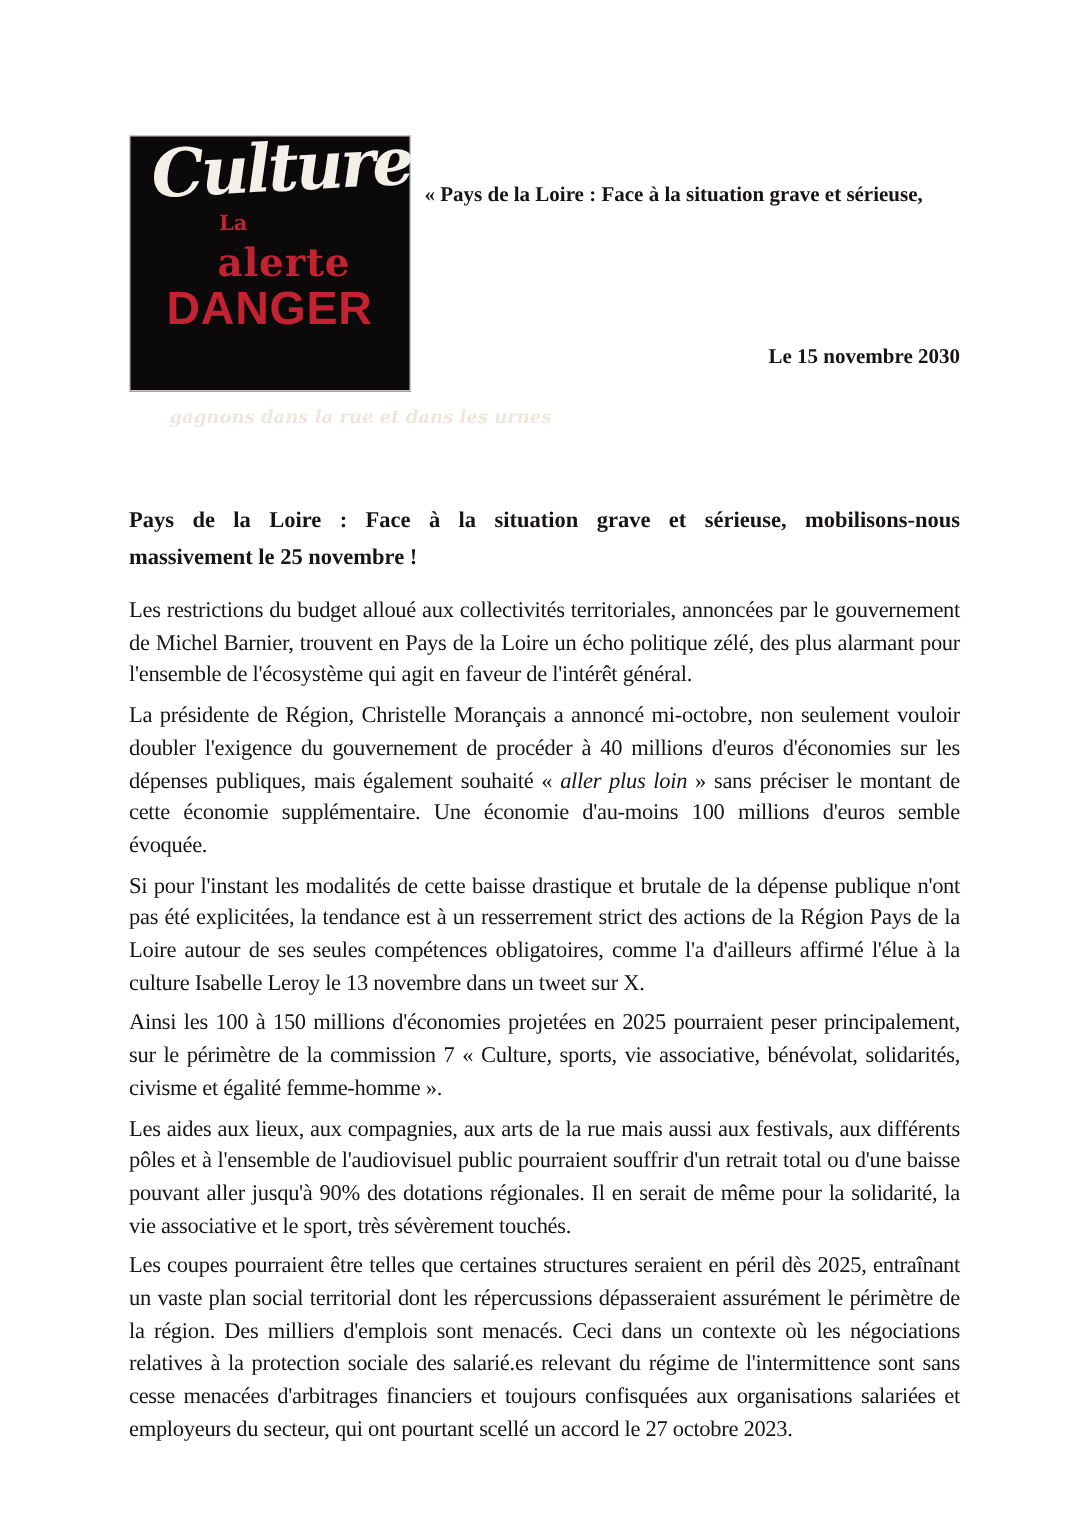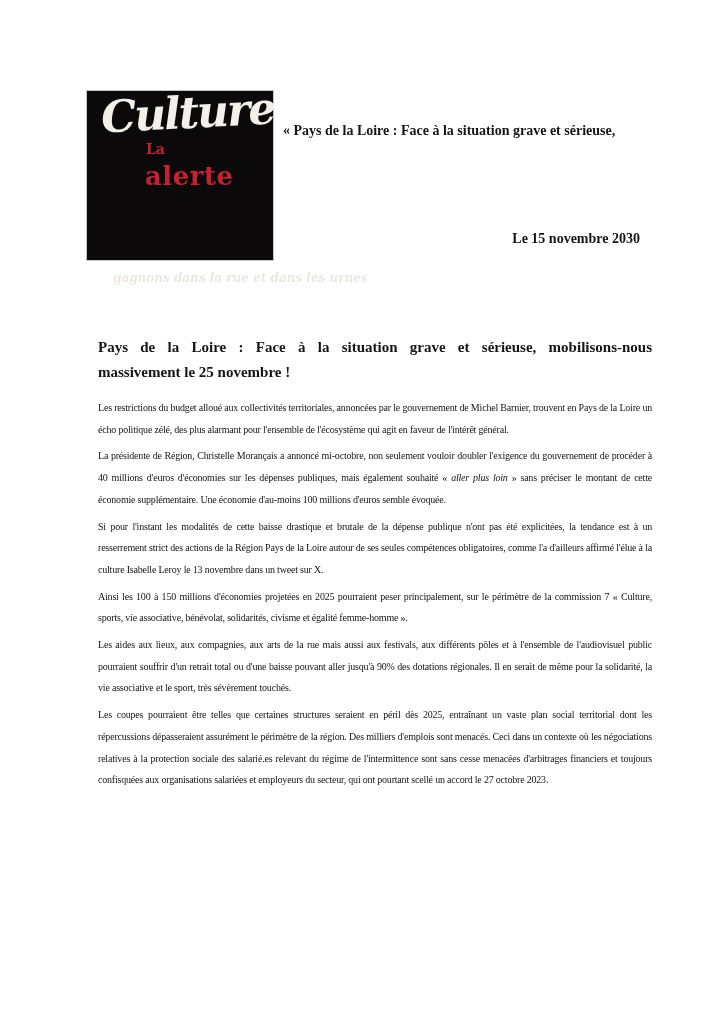--- a/index.html
+++ b/index.html
@@ -94,52 +94,53 @@
     position: absolute;
     right: 84px; top: 231px;
     font-weight: bold;
     font-size: 14px;
     color: var(--text-color);
   }
 
   
   .article {
     position: absolute;
-    left: 98px; top: 335px;
+    left: 86px; top: 335px;
     width: 554px;
   }
   .doc-title {
     font-size: 15px;
     font-weight: bold;
     line-height: 25px;
     margin-bottom: 12px;
   }
   .doc-title .t1 {
     text-align: justify;
     text-align-last: justify;
   }
   .article p {
-    font-size: 10px;
+    font-size: 15px;
     letter-spacing: -0.2px;
     line-height: 21.7px;
     text-align: justify;
     margin-bottom: 5px;
     hyphens: none;
   }
   .article p em { font-style: italic; }
 </style>
 </head>
 <body>
 
 <div class="page">
 
   <div class="logo">
     <span class="lg-culture">Culture</span>
     <span class="lg-la">La</span>
     <span class="lg-alerte">alerte</span>
+    <span class="lg-danger">DANGER</span>
     <span class="lg-tagline">gagnons dans la rue et dans les urnes</span>
   </div>
 
   <div class="quote">
     <div>« Pays de la Loire : Face à la situation grave et sérieuse,</div>
   </div>
 
   <div class="doc-date">Le 15 novembre 2030</div>
 
   <div class="article">

